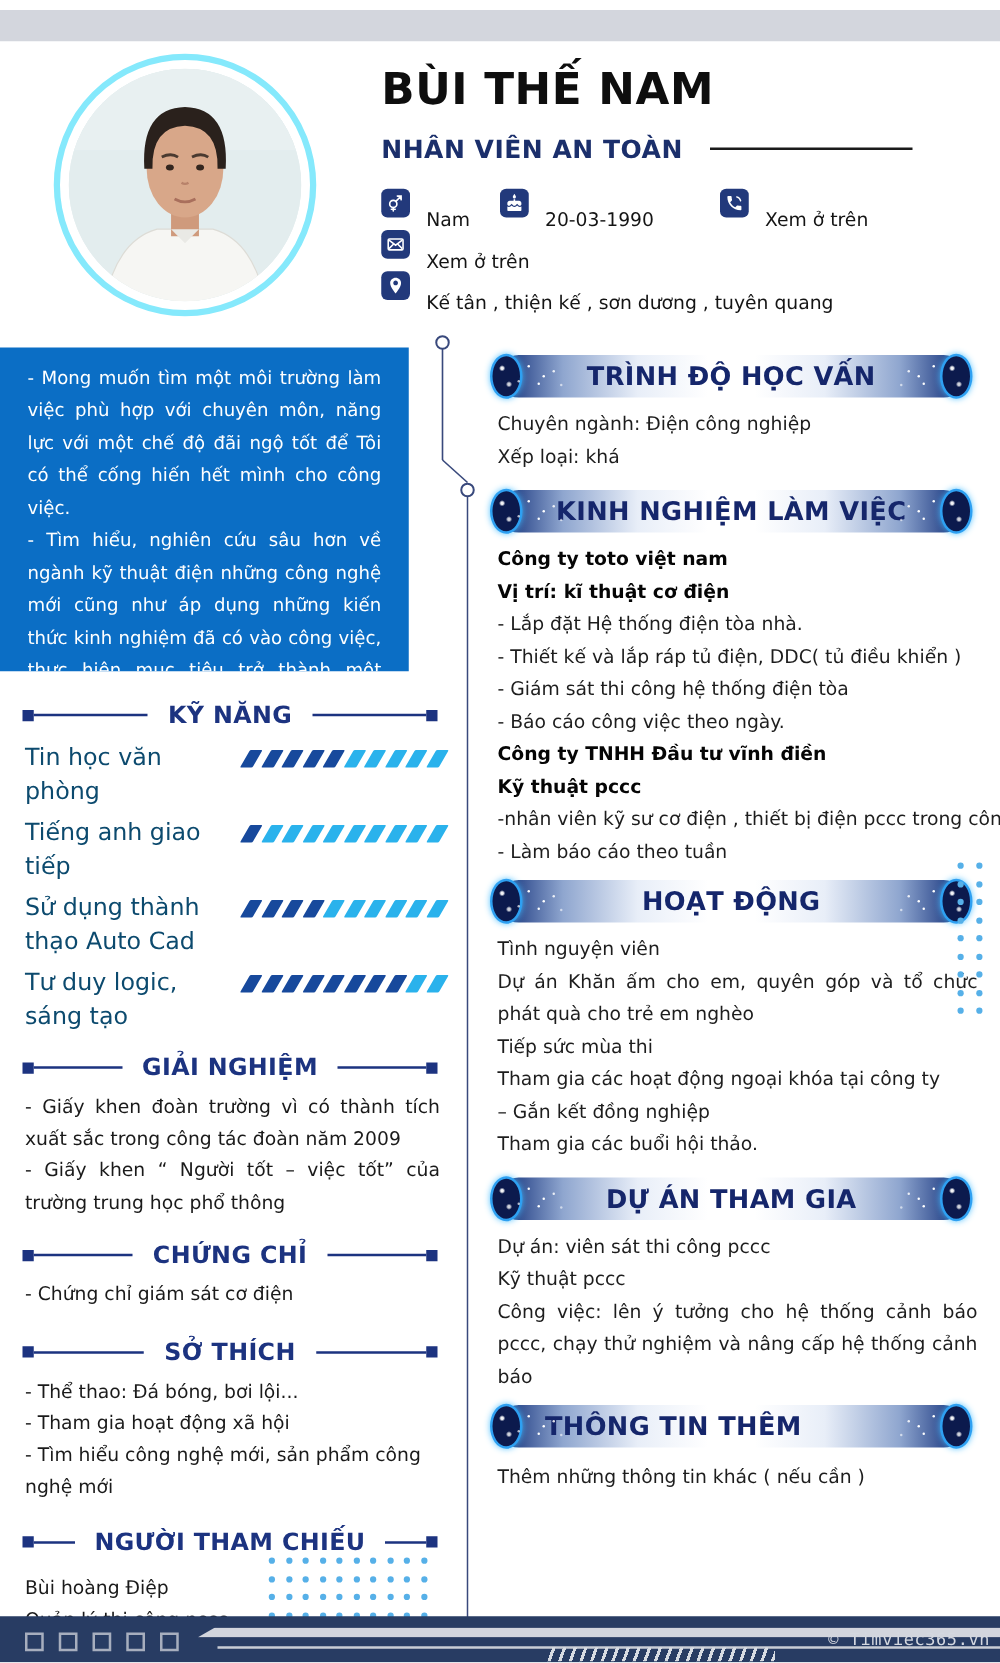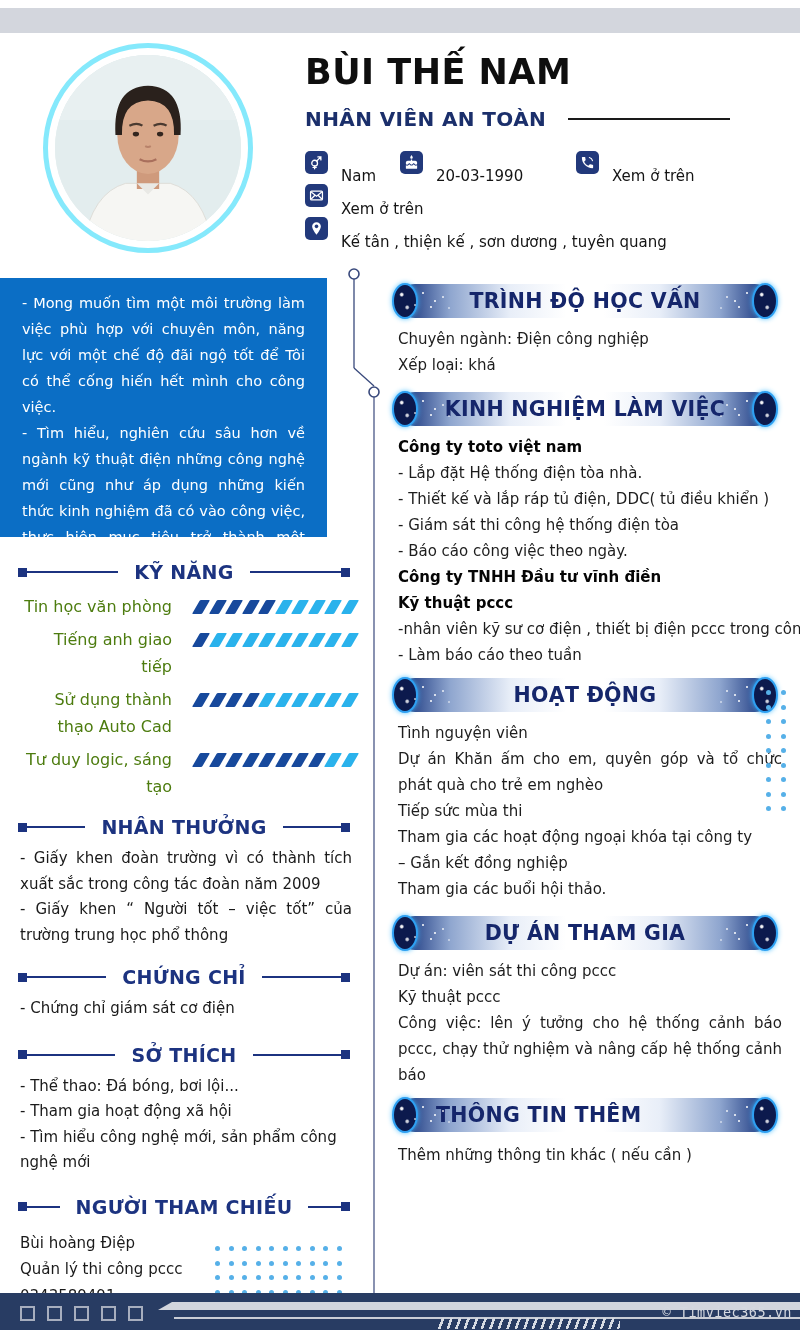--- a/index.html
+++ b/index.html
@@ -39,21 +39,21 @@
   .lsec-header { display:flex; align-items:center; margin-left:18px; width:332px; }
   .lsec-header .sq { width:9px; height:9px; background:#1c3380; flex:none; }
   .lsec-header .ln { flex:1; height:2px; background:#1c3380; }
   .lsec-header .ttl { font-size:19px; font-weight:800; color:#1c3380; padding:0 16px;
     letter-spacing:.3px; white-space:nowrap; }
   .mt-skills { margin-top:24px; } .mt-awards { margin-top:16px; } .mt-certs { margin-top:18px; }
   .mt-hobby { margin-top:22px; } .mt-refs { margin-top:20px; }
 
   .skills { margin:10px 0 0 20px; width:330px; }
   .skill-row { display:flex; align-items:flex-start; margin-bottom:6px; }
-  .skill-label { width:152px; font-size:16px; line-height:27px; color:#4d7c0f; flex:none;text-align:right; }
+  .skill-label { width:152px; font-size:19px; line-height:27px; color:#0c4a6e; flex:none; }
   .skill-bar { display:flex; margin-left:24px; margin-top:7px; }
   .slash { width:10px; height:14px; margin-right:6.5px; transform:skewX(-30deg);
     border-radius:1px; }
   .slash.dark { background:#17499c; }
   .slash.light { background:#2ab2ec; }
 
   .ltext { margin:8px 0 0 20px; width:332px; font-size:15px; line-height:25.5px; color:#1a1a1a; }
   .ltext p { margin:0; }
   .just { text-align:justify; }
   .ref-lines p { line-height:26.5px; }
@@ -267,21 +267,21 @@
             <span class="slash dark"></span>
             <span class="slash light"></span>
             <span class="slash light"></span>
           </span>
       </div>
     </div>
 
     <div class="lsec-header mt-awards">
       <span class="sq"></span>
         <span class="ln"></span>
-      <span class="ttl">NHÂN THƯỞNG</span>
+      <span class="ttl">GIẢI NGHIỆM</span>
       <span class="ln"></span>
         <span class="sq"></span>
     </div>
     <div class="ltext just">
       <p>- Giấy khen đoàn trường vì có thành tích xuất sắc trong công tác đoàn năm 2009</p>
       <p>- Giấy khen “ Người tốt – việc tốt” của trường trung học phổ thông</p>
     </div>
 
     <div class="lsec-header mt-certs">
       <span class="sq"></span>
@@ -345,20 +345,21 @@
 
     <div class="banner sec-gap-md">
       <span class="cap left"></span>
       <span class="spark sl"></span>
       <h3>KINH NGHIỆM LÀM VIỆC</h3>
       <span class="spark sr"></span>
       <span class="cap right"></span>
     </div>
     <div class="rtext">
       <p class="bold">Công ty toto việt nam</p>
+      <p class="bold">Vị trí: kĩ thuật cơ điện</p>
       <p>- Lắp đặt Hệ thống điện tòa nhà.</p>
       <p>- Thiết kế và lắp ráp tủ điện, DDC( tủ điều khiển )</p>
       <p>- Giám sát thi công hệ thống điện tòa</p>
       <p>- Báo cáo công việc theo ngày.</p>
       <p class="bold gap-top">Công ty TNHH Đầu tư vĩnh điền</p>
       <p class="bold">Kỹ thuật pccc</p>
       <p class="nowrap">-nhân viên kỹ sư cơ điện , thiết bị điện pccc trong công ty.</p>
       <p>- Làm báo cáo theo tuần</p>
     </div>
 

